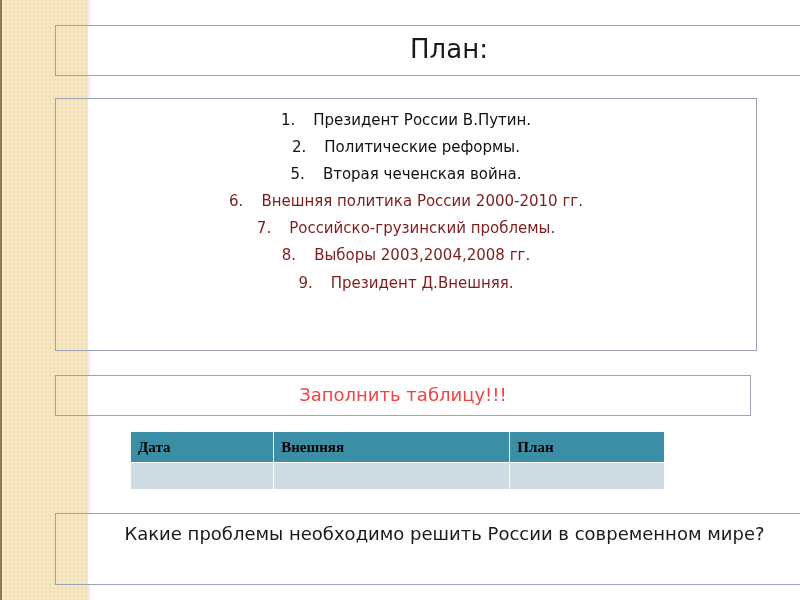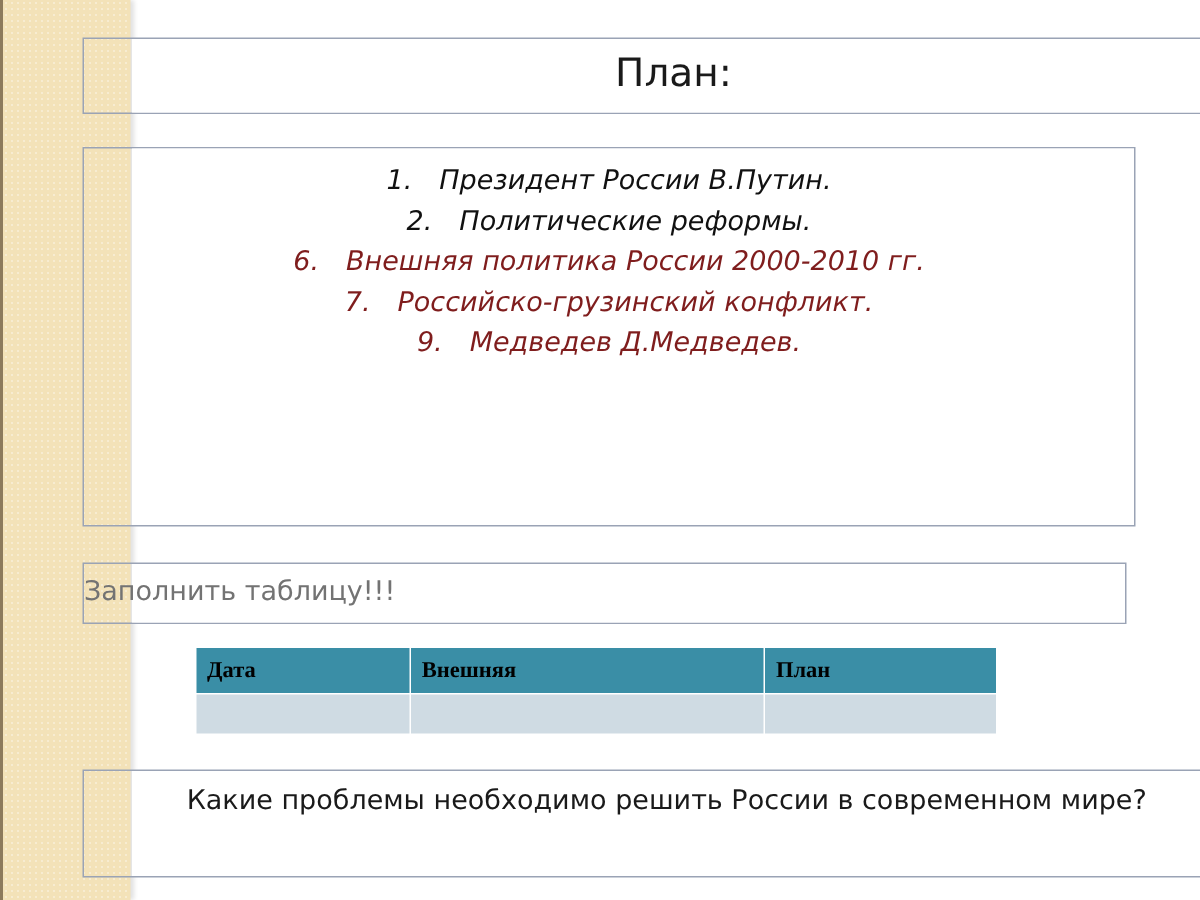--- a/index.html
+++ b/index.html
@@ -6,25 +6,25 @@
   body{width:800px;height:600px;position:relative;background:#ffffff;overflow:hidden;font-family:"DejaVu Sans",sans-serif;}
   .band{position:absolute;left:0;top:0;width:87px;height:600px;background:#f3e2b8;
     background-image:radial-gradient(rgba(255,255,255,0.35) 1px, transparent 1px);background-size:4px 4px;
     border-left:2px solid #8c7a5c;box-shadow:2px 0 3px rgba(0,0,0,0.12);box-sizing:border-box;}
   .box{position:absolute;background:rgba(255,255,255,0.0);border:1.5px solid #9aa3b5;box-sizing:border-box;}
   .box .inner{position:absolute;left:32px;right:0;top:0;bottom:0;background:#fff;}
   .title-box{left:55px;top:25px;width:788px;height:51px;}
   .title-text{position:absolute;left:0;right:0;top:8px;text-align:center;font-size:26px;color:#1a1a1a;}
   .list-box{left:55px;top:98px;width:702px;height:253px;}
   .plan-list{position:absolute;left:0;right:0;top:8px;margin:0;padding:0;list-style:none;text-align:center;}
-  .plan-list li{font-style:italic;font-size:18px;line-height:27.1px;color:#111;}
+  .plan-list li{font-size:15px;line-height:27.1px;color:#111;}
   .plan-list li.red{color:#7f1d1d;}
   .plan-list .num{display:inline-block;margin-right:18px;}
   .fill-box{left:55px;top:375px;width:696px;height:41px;}
-  .fill-text{position:absolute;left:0;right:0;top:8px;text-align:left;font-size:18px;color:#737373;}
+  .fill-text{position:absolute;left:0;right:0;top:8px;text-align:center;font-size:18px;color:#ef4444;}
   table.events{position:absolute;left:130px;top:431px;width:535px;border-collapse:separate;border-spacing:1px;}
   table.events th{background:#3a8ea6;color:#000000;font-family:"Liberation Serif",serif;font-weight:bold;font-size:15px;text-align:left;padding:5px 7px;height:20px;}
   table.events td{background:#cfdbe3;height:26px;padding:0;}
   .q-box{left:55px;top:513px;width:779px;height:72px;}
   .q-text{position:absolute;left:50px;right:50px;top:6px;text-align:center;font-size:18px;line-height:27px;color:#1a1a1a;}
 </style>
 </head>
 <body>
 
 <div class="band"></div>
@@ -32,23 +32,25 @@
 <div class="box title-box">
   <div class="inner"></div>
   <div class="title-text">План:</div>
 </div>
 
 <div class="box list-box">
   <div class="inner"></div>
   <ol class="plan-list">
     <li><span class="num">1.</span><span>Президент России В.Путин.</span></li>
     <li><span class="num">2.</span><span>Политические реформы.</span></li>
+    <li><span class="num">5.</span><span>Вторая чеченская война.</span></li>
     <li class="red"><span class="num">6.</span><span>Внешняя политика России 2000-2010 гг.</span></li>
-    <li class="red"><span class="num">7.</span><span>Российско-грузинский конфликт.</span></li>
-    <li class="red"><span class="num">9.</span><span>Медведев Д.Медведев.</span></li>
+    <li class="red"><span class="num">7.</span><span>Российско-грузинский проблемы.</span></li>
+    <li class="red"><span class="num">8.</span><span>Выборы 2003,2004,2008 гг.</span></li>
+    <li class="red"><span class="num">9.</span><span>Президент Д.Внешняя.</span></li>
   </ol>
 </div>
 
 <div class="box fill-box">
   <div class="inner"></div>
   <div class="fill-text">Заполнить таблицу!!!</div>
 </div>
 
 <table class="events">
   <thead>

